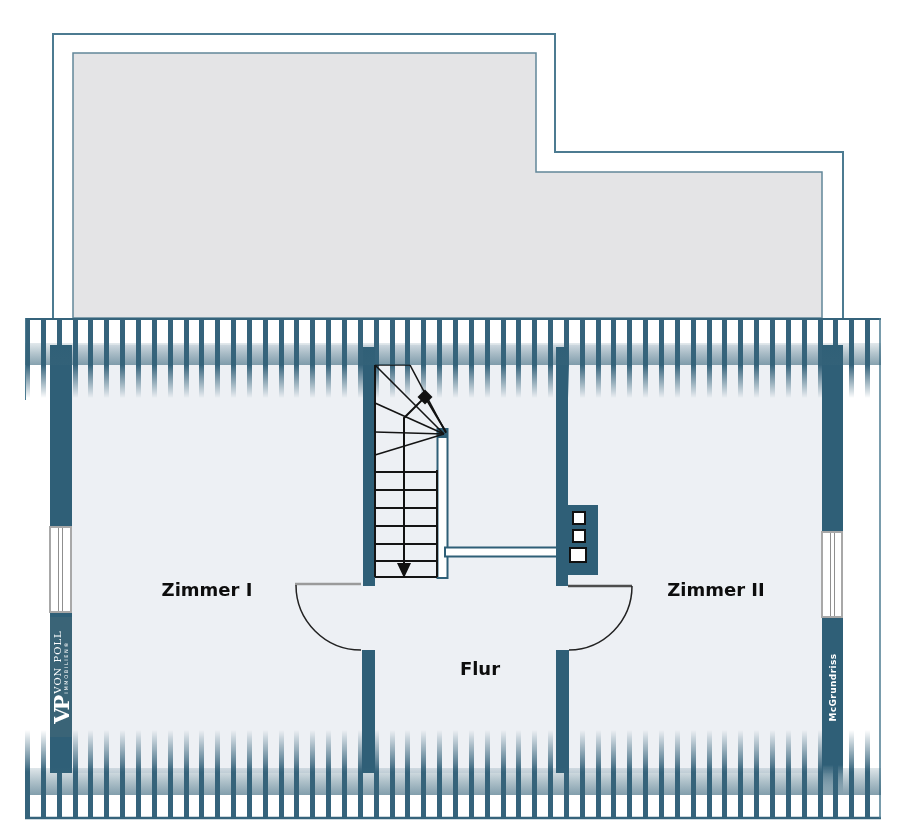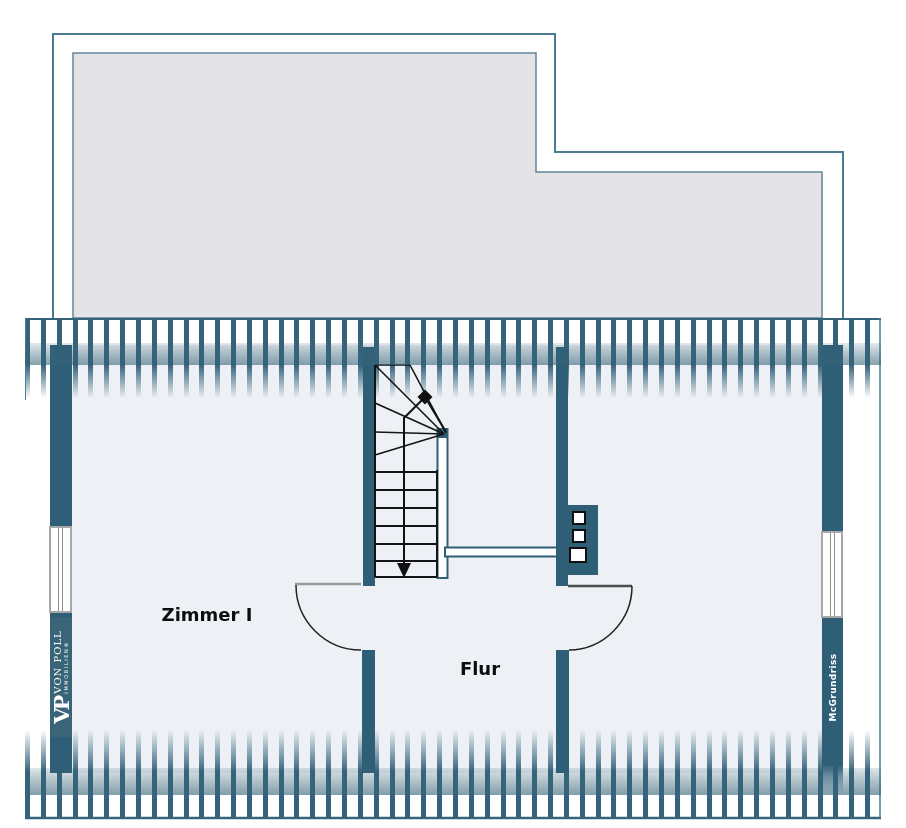--- a/index.html
+++ b/index.html
@@ -80,21 +80,21 @@
     letter-spacing:-3px;line-height:1;}
   .vp-words{display:flex;flex-direction:column;align-items:flex-start;line-height:1;}
   .vp-name{font-family:"DejaVu Serif","Liberation Serif",serif;font-size:10px;letter-spacing:1px;white-space:nowrap;}
   .vp-sub{font-size:5px;letter-spacing:1.6px;margin-top:1.5px;white-space:nowrap;}
   .mcg-rotor{left:790px;top:677px;width:85px;height:21px;transform:rotate(-90deg);
     display:flex;align-items:center;justify-content:center;color:#fff;font-size:9px;
     font-weight:700;letter-spacing:.4px;}
 
   
   .room-label{color:#0d0d0d;font-weight:700;font-size:18px;text-align:center;white-space:nowrap;}
-  .label-z1{left:117px;top:604px;width:180px;}
+  .label-z1{left:117px;top:579px;width:180px;}
   .label-z2{left:626px;top:579px;width:180px;}
   .label-flur{left:420px;top:658px;width:120px;}
 
   svg.overlay{position:absolute;left:0;top:0;pointer-events:none;}
 </style>
 </head>
 <body>
 
 <div class="stage">
 
@@ -179,15 +179,16 @@
     <g>
       <line x1="568" y1="586" x2="632" y2="586" stroke="#4D4D4D" stroke-width="2.5"></line>
       <path d="M632,586 A64,64 0 0 1 569,650" fill="none" stroke="#222" stroke-width="1.5"></path>
     </g>
   </svg>
 
   <div class="abs band band-top"></div>
   <div class="abs band band-bottom"></div>
 
   <div class="abs room-label label-z1">Zimmer I</div>
+  <div class="abs room-label label-z2">Zimmer II</div>
   <div class="abs room-label label-flur">Flur</div>
 
 </div>
 
 </body></html>

